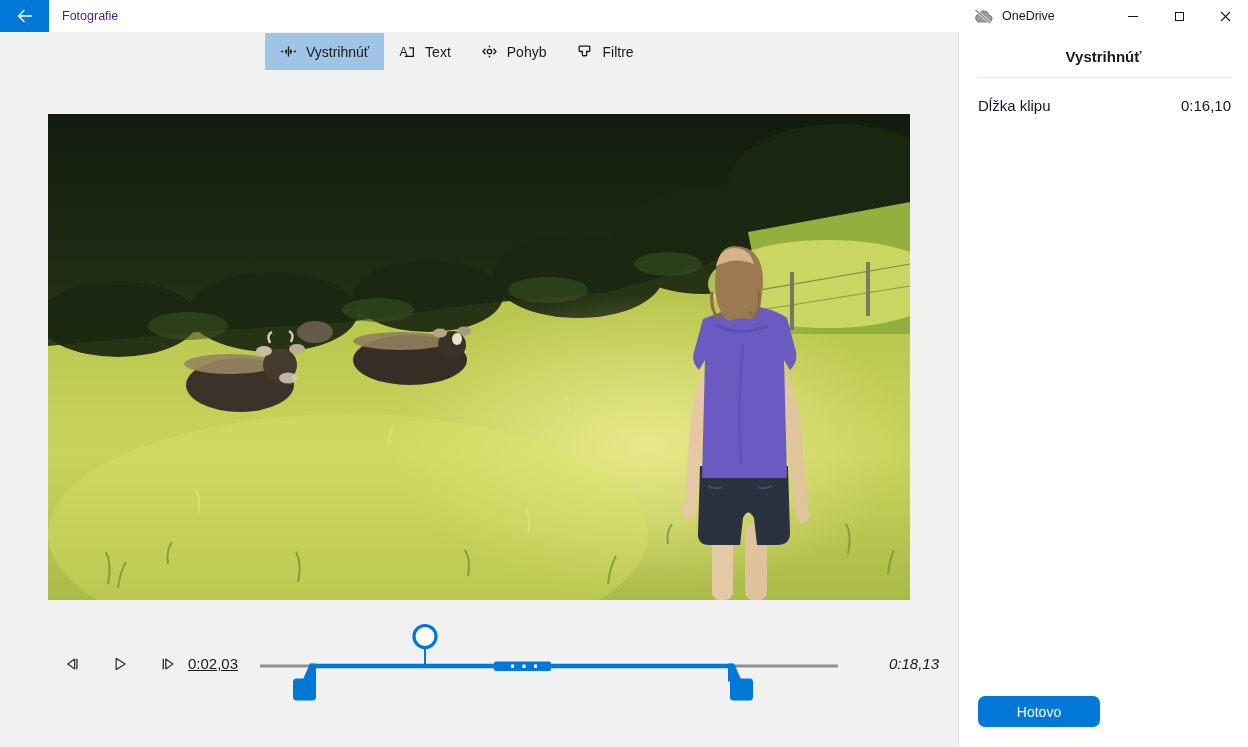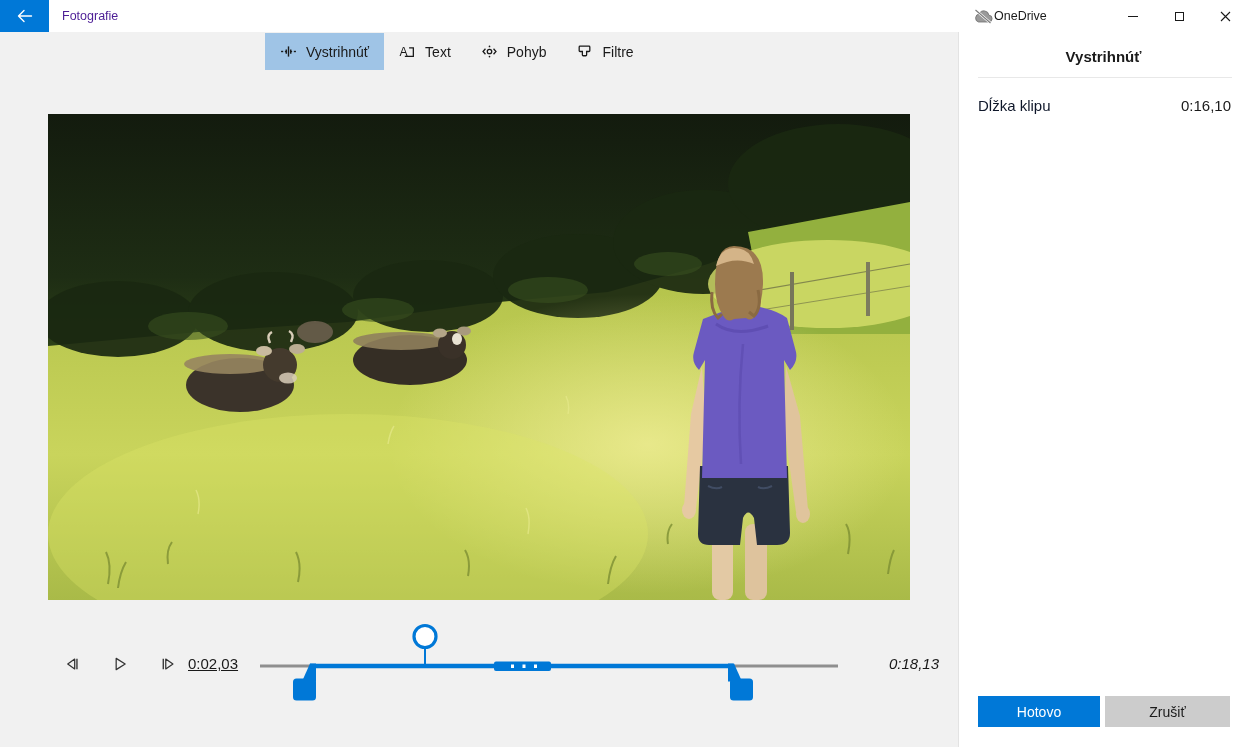--- a/index.html
+++ b/index.html
@@ -3,21 +3,21 @@
 <meta charset="utf-8">
 <style>
   * { margin:0; padding:0; box-sizing:border-box; }
   html,body { width:1248px; height:747px; font-family:"Liberation Sans", sans-serif; }
   #app { position:relative; width:1248px; height:747px; background:#ffffff; overflow:hidden; color:#1a1a1a; }
 
   
   .titlebar { position:absolute; left:0; top:0; width:1248px; height:32px; background:#ffffff; z-index:30; }
   .back-btn { position:absolute; left:0; top:0; width:49px; height:32px; background:#0078d7; display:flex; align-items:center; justify-content:center; cursor:pointer; }
   .app-title { position:absolute; left:62px; top:0; height:32px; line-height:32px; font-size:12.5px; color:#4c1d95; }
-  .onedrive { position:absolute; left:972px; top:0; height:32px; display:flex; align-items:center; font-size:12.5px; color:#1a1a1a; }
+  .onedrive { position:absolute; left:972px; top:0; height:32px; display:flex; align-items:center; gap:8px; font-size:12.5px; color:#1a1a1a; }
   .win-controls { position:absolute; right:0; top:0; height:32px; display:flex; }
   .win-btn { width:46px; height:32px; display:flex; align-items:center; justify-content:center; cursor:pointer; }
   .glyph-min { width:10px; height:1px; background:#1a1a1a; display:block; }
   .glyph-max { width:9px; height:9px; border:1px solid #1a1a1a; display:block; }
 
   
   .main { position:absolute; left:0; top:32px; width:958px; height:715px; background:#f1f1f1; }
 
   
   .tabs { position:absolute; left:265px; top:1px; display:flex; }
@@ -35,21 +35,21 @@
   .timeline-svg { position:absolute; left:0; top:573px; width:958px; height:110px; pointer-events:none; }
   .timeline-svg .hit { pointer-events:auto; cursor:pointer; }
 
   
   .panel { position:absolute; left:958px; top:32px; width:290px; height:715px; background:#ffffff; border-left:1px solid #e3e3e3; }
   .panel-title { position:absolute; left:0; top:16px; width:100%; text-align:center; font-size:15px; font-weight:700; color:#1a1a1a; }
   .panel-divider { position:absolute; left:19px; right:16px; top:45px; height:1px; background:#e8e8e8; }
   .clip-row-label { position:absolute; left:19px; top:65px; font-size:15px; color:#0f172a; }
   .clip-row-value { position:absolute; right:17px; top:65px; font-size:15px; color:#1a1a1a;text-align:center; }
   .btn { position:absolute; top:664px; height:31px; border:none; font-size:14px; font-family:"Liberation Sans", sans-serif; cursor:pointer; display:flex; align-items:center; justify-content:center; }
-  .btn-done { left:19px; width:122px; background:#0078d7; color:#ffffff; }
+  .btn-done { left:19px; width:122px; background:#0078d7; color:#ffffff;border-radius:7px; }
   .btn-cancel { left:146px; width:125px; background:#cccccc; color:#1a1a1a; }
 </style>
 </head>
 <body>
 
 <div id="app">
 
   <div class="titlebar">
     <div class="back-btn">
       <svg width="17" height="16" viewBox="0 0 17 16">
@@ -275,16 +275,15 @@
       </g>
     </svg>
   </div>
 
   <div class="panel">
     <div class="panel-title">Vystrihnúť</div>
     <div class="panel-divider"></div>
     <div class="clip-row-label">Dĺžka klipu</div>
     <div class="clip-row-value">0:16,10</div>
     <button class="btn btn-done">Hotovo</button>
-    <button class="btn btn-cancel">Zrušiť</button>
   </div>
 
 </div>
 
 </body></html>

